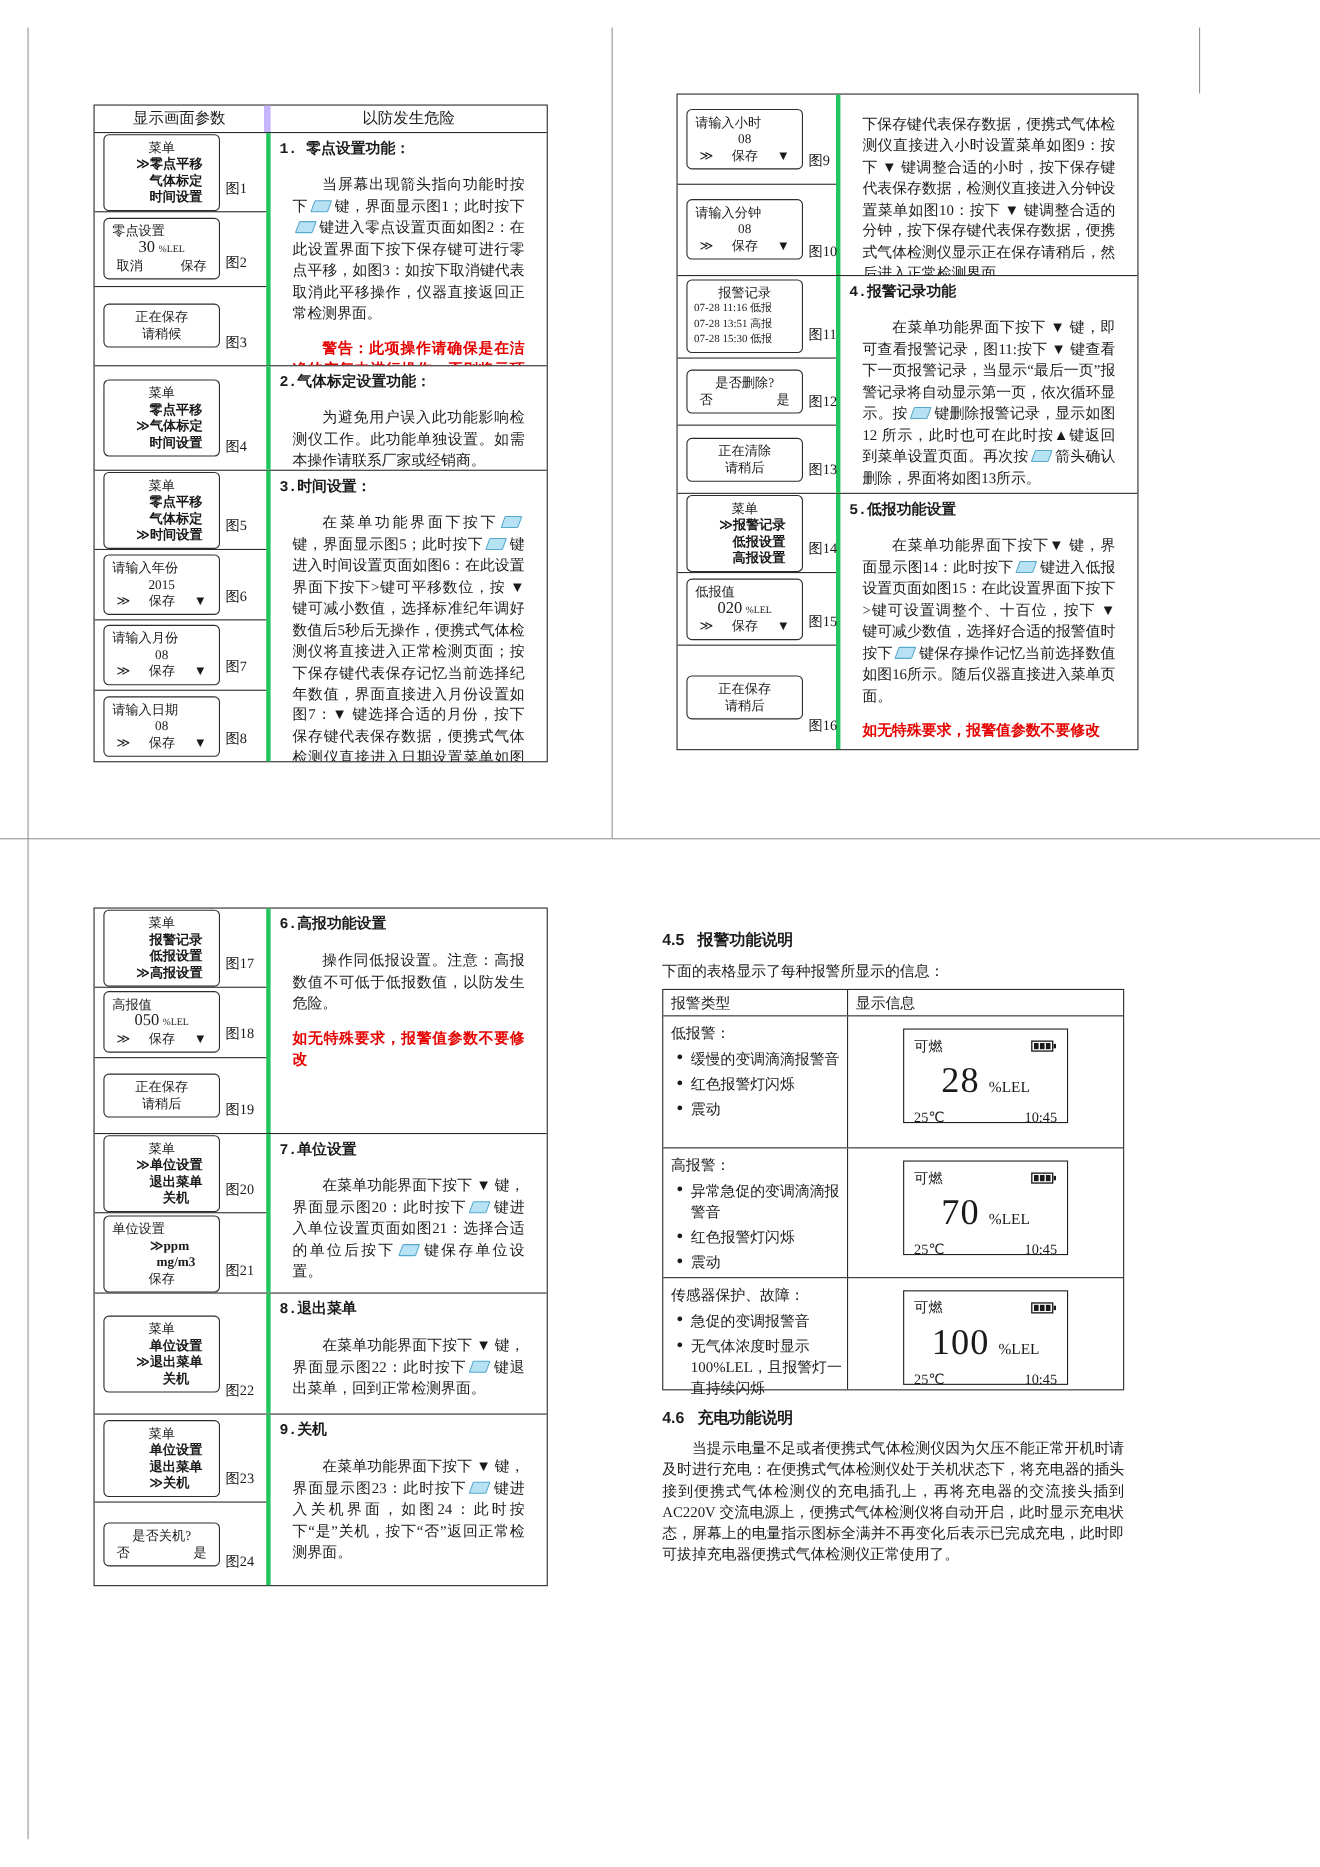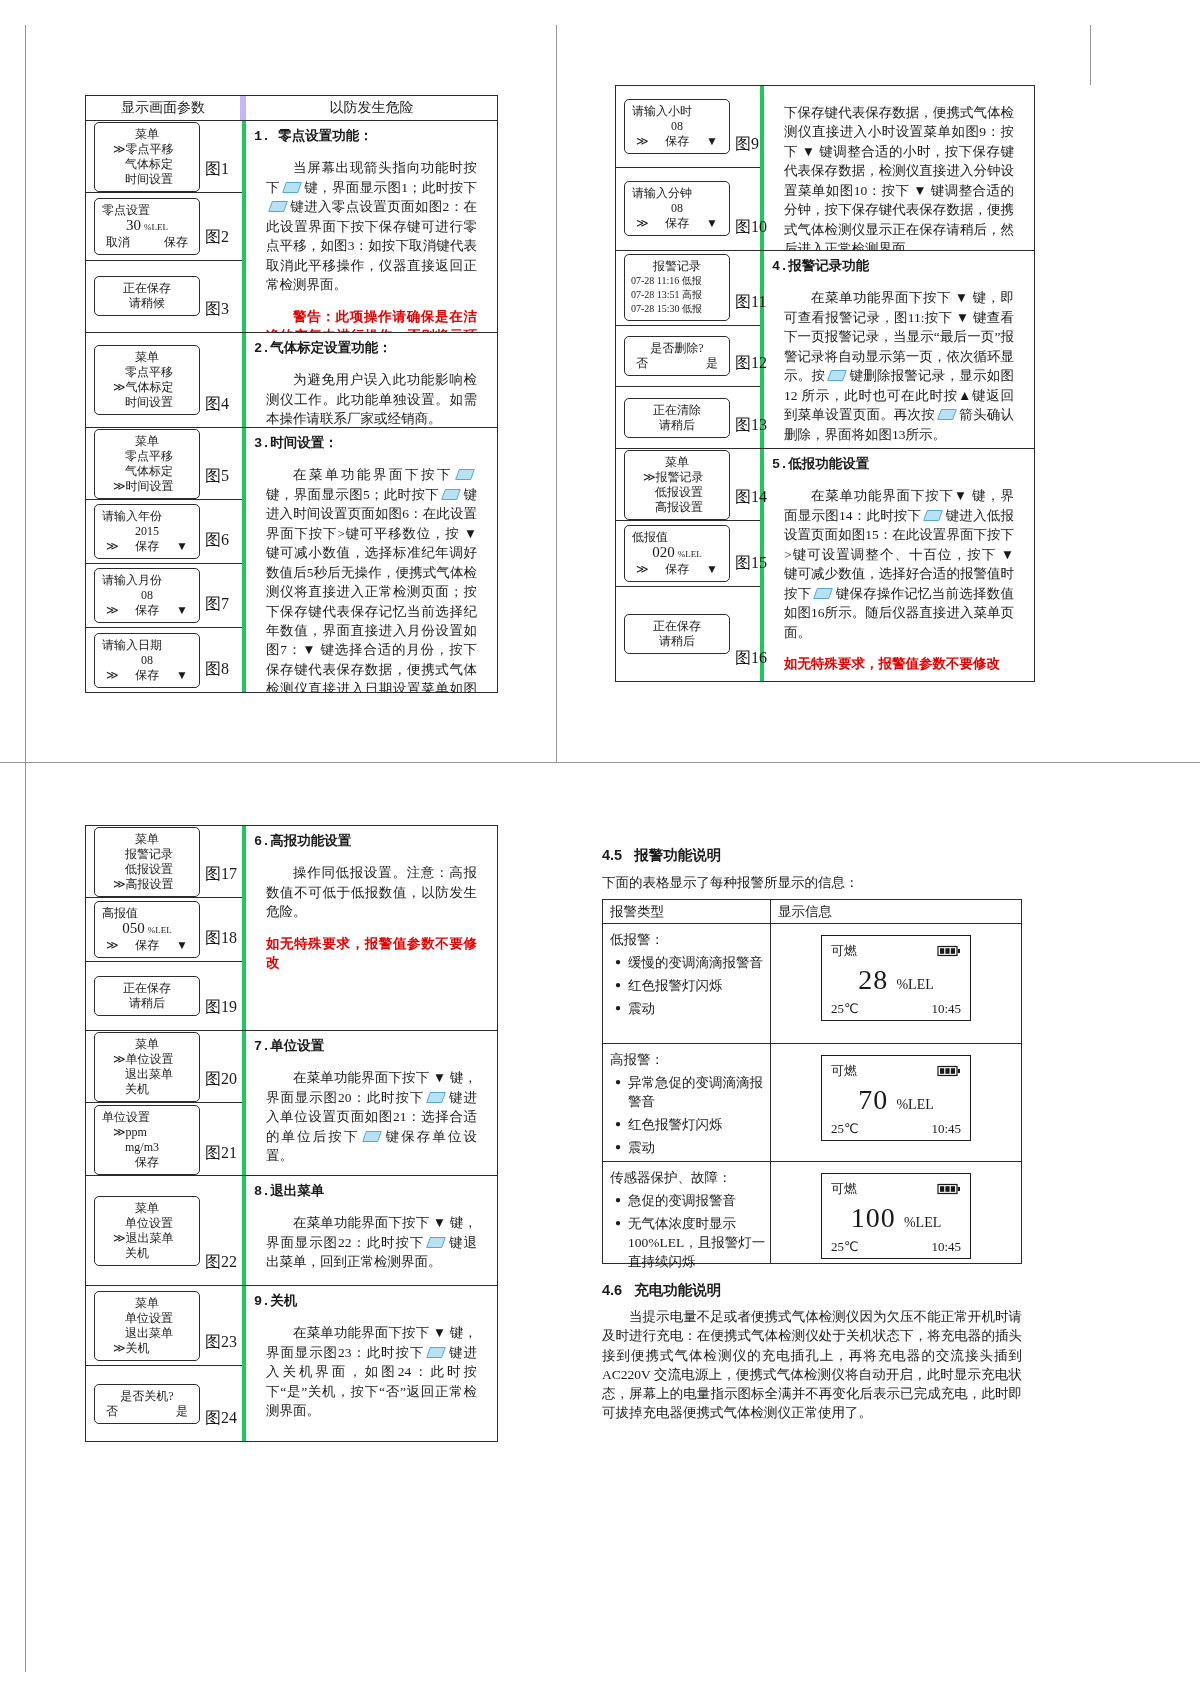--- a/index.html
+++ b/index.html
@@ -14,30 +14,30 @@
   .qtable.narrow{--lw:148px;}
   .thead{display:flex;height:25px;border-bottom:1px solid #2b2b2b;box-sizing:border-box;font-size:14px;}
   .th{display:flex;align-items:center;justify-content:center;height:100%;box-sizing:border-box;}
   .th-l{width:var(--lw);border-right:6px solid #c4b5fd;}
   .th-r{flex:1;}
   .sec{display:flex;border-bottom:1px solid #2b2b2b;box-sizing:border-box;}
   .sec:last-child{border-bottom:none;}
   .figcol{width:var(--lw);border-right:4px solid #22c55e;box-sizing:border-box;display:flex;flex-direction:column;flex:none;}
   .fig-cell{display:flex;align-items:center;border-bottom:1px solid #2b2b2b;box-sizing:border-box;padding:3px 3px 3px 8px;}
   .fig-cell:last-child{border-bottom:none;}
-  .fig-label{font-size:16px;margin-left:5px;align-self:flex-end;padding-bottom:9px;white-space:nowrap;}
+  .fig-label{font-size:13px;margin-left:5px;align-self:flex-end;padding-bottom:9px;white-space:nowrap;}
 
   
   .screen{width:106px;box-sizing:border-box;border:1px solid #2b2b2b;border-radius:5px;background:#fff;
           padding:4px 4px;font-size:12px;line-height:15px;flex:none;}
   .sl{min-height:14px;}
   .sl.c{text-align:center;}
   .sl.l{text-align:left;padding-left:3px;}
   .sl.s{font-size:10px;line-height:13px;white-space:nowrap;padding-left:2px;}
-  .sl.m{text-align:left;padding-left:14px;}
+  .sl.m{text-align:center;padding-left:14px;font-weight:bold;}
   .sl.m.ind{padding-left:26px;}
   .sl.sb{display:flex;justify-content:space-between;padding:0 7px;}
   .sl.v{text-align:center;}
   .sl.v .vbig{font-size:15px;}
   .sl.v .vunit{font-size:9px;margin-left:3px;}
 
   
   .textcol{flex:1;padding:5px 8px 4px 8px;font-size:13.5px;line-height:1.44;overflow:hidden;box-sizing:border-box;}
   .sec-title{font-family:Liberation Mono, monospace;font-weight:bold;font-size:13.5px;margin:1px 0 2px 0;}
   .textcol p{margin:12px;}
@@ -65,21 +65,21 @@
   .at-cell-r{flex:1;box-sizing:border-box;}
   .at-row{display:flex;border-bottom:1px solid #2b2b2b;box-sizing:border-box;}
   .at-row:last-child{border-bottom:none;}
   .at-type{padding:6px 4px 2px 7px;}
   .blt-row{display:flex;padding:2px 4px 2px 12px;}
   .blt{font-size:10px;margin-right:7px;line-height:1.8;}
   .lcd{width:150px;height:86px;border:1.5px solid #1f1f1f;margin:11px auto 0 auto;box-sizing:border-box;
        padding:6px 9px;display:flex;flex-direction:column;justify-content:space-between;font-size:13px;background:#fff;}
   .lcd-top,.lcd-bot{display:flex;justify-content:space-between;align-items:center;}
   .lcd-mid{text-align:center;}
-  .lcd-val{font-size:28px;letter-spacing:1px;}
+  .lcd-val{font-size:33px;letter-spacing:1px;}
   .lcd-unit{font-size:14px;margin-left:5px;}
   .q4 .para46{margin:0;text-indent:2em;text-align:justify;}
   .h46{margin-top:16px !important;}
 </style>
 </head>
 <body>
 
 <div id="sheet">
 
   <div class="fold" style="left:25px;top:25px;width:1px;height:1647px;"></div>

